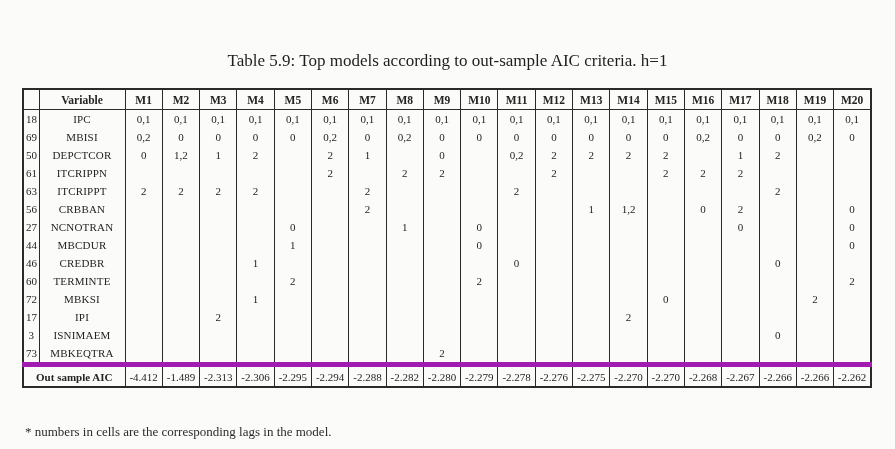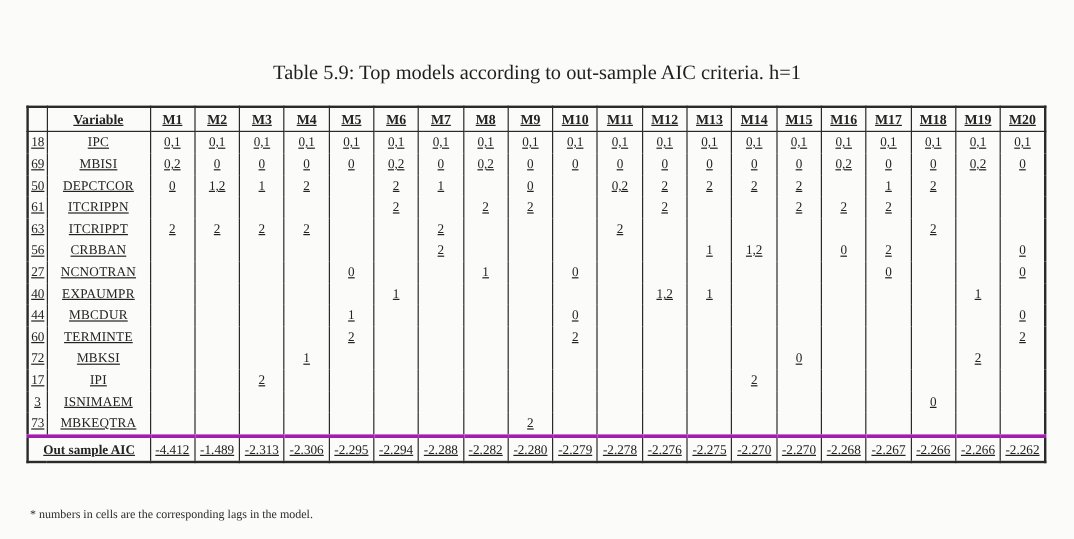--- a/index.html
+++ b/index.html
@@ -12,41 +12,40 @@
   .page { position:relative; width:895px; height:449px; overflow:hidden; }
   .title {
     position:absolute; top:51px; left:0; width:100%;
     text-align:center; font-size:17px; color:#1e1e1e;
   }
   table.aic {
     position:absolute; left:22px; top:88px;
     width:850px; border-collapse:collapse; table-layout:fixed;
     border:2px solid #2a2a2a;
     background:transparent;
-    text-decoration:underline;
   }
   table.aic th, table.aic td {
     border-left:1px solid #2a2a2a;
     border-right:1px solid #2a2a2a;
     padding:0 2px; height:18px; line-height:18px;
     font-size:11px; text-align:center; color:#242424;
     overflow:hidden; white-space:nowrap;
   }
   table.aic thead th {
     border-bottom:1px solid #2a2a2a;
     font-weight:bold; font-size:11.5px; height:19px;
   }
   td.rownum { font-size:10.5px; padding:0 1px; }
   td.var { text-align:left; padding-left:4px; font-size:11px; letter-spacing:0.2px; }
-  tr.aic-row td { border-top:3px solid #a21caf; height:19px; }
+  tr.aic-row td { border-top:5px solid #a21caf; height:19px; }
   td.aic-label { text-align:left; padding-left:4px; font-weight:bold; font-size:11.5px; }
   td.aic-val { font-size:10.5px; }
   .footnote {
     position:absolute; left:25px; top:424px;
-    font-size:10px; color:#2b2b2b;
+    font-size:13px; color:#2b2b2b;
   }
 </style>
 </head>
 <body>
 
 <div class="page">
   <div class="title">Table 5.9: Top models according to out-sample AIC criteria. h=1</div>
   <table class="aic">
       <colgroup>
         <col style="width: 16px;">
@@ -261,44 +260,20 @@
           <td class="cell"></td>
           <td class="cell"></td>
           <td class="cell"></td>
           <td class="cell"></td>
           <td class="cell">0</td>
           <td class="cell"></td>
           <td class="cell"></td>
           <td class="cell">0</td>
         </tr>
         <tr>
-          <td class="rownum">40</td>
-          <td class="var">EXPAUMPR</td>
-          <td class="cell"></td>
-          <td class="cell"></td>
-          <td class="cell"></td>
-          <td class="cell"></td>
-          <td class="cell"></td>
-          <td class="cell">1</td>
-          <td class="cell"></td>
-          <td class="cell"></td>
-          <td class="cell"></td>
-          <td class="cell"></td>
-          <td class="cell"></td>
-          <td class="cell">1,2</td>
-          <td class="cell">1</td>
-          <td class="cell"></td>
-          <td class="cell"></td>
-          <td class="cell"></td>
-          <td class="cell"></td>
-          <td class="cell"></td>
-          <td class="cell">1</td>
-          <td class="cell"></td>
-        </tr>
-        <tr>
           <td class="rownum">44</td>
           <td class="var">MBCDUR</td>
           <td class="cell"></td>
           <td class="cell"></td>
           <td class="cell"></td>
           <td class="cell"></td>
           <td class="cell">1</td>
           <td class="cell"></td>
           <td class="cell"></td>
           <td class="cell"></td>
@@ -307,20 +282,44 @@
           <td class="cell"></td>
           <td class="cell"></td>
           <td class="cell"></td>
           <td class="cell"></td>
           <td class="cell"></td>
           <td class="cell"></td>
           <td class="cell"></td>
           <td class="cell"></td>
           <td class="cell"></td>
           <td class="cell">0</td>
+        </tr>
+        <tr>
+          <td class="rownum">46</td>
+          <td class="var">CREDBR</td>
+          <td class="cell"></td>
+          <td class="cell"></td>
+          <td class="cell"></td>
+          <td class="cell">1</td>
+          <td class="cell"></td>
+          <td class="cell"></td>
+          <td class="cell"></td>
+          <td class="cell"></td>
+          <td class="cell"></td>
+          <td class="cell"></td>
+          <td class="cell">0</td>
+          <td class="cell"></td>
+          <td class="cell"></td>
+          <td class="cell"></td>
+          <td class="cell"></td>
+          <td class="cell"></td>
+          <td class="cell"></td>
+          <td class="cell">0</td>
+          <td class="cell"></td>
+          <td class="cell"></td>
         </tr>
         <tr>
           <td class="rownum">60</td>
           <td class="var">TERMINTE</td>
           <td class="cell"></td>
           <td class="cell"></td>
           <td class="cell"></td>
           <td class="cell"></td>
           <td class="cell">2</td>
           <td class="cell"></td>

